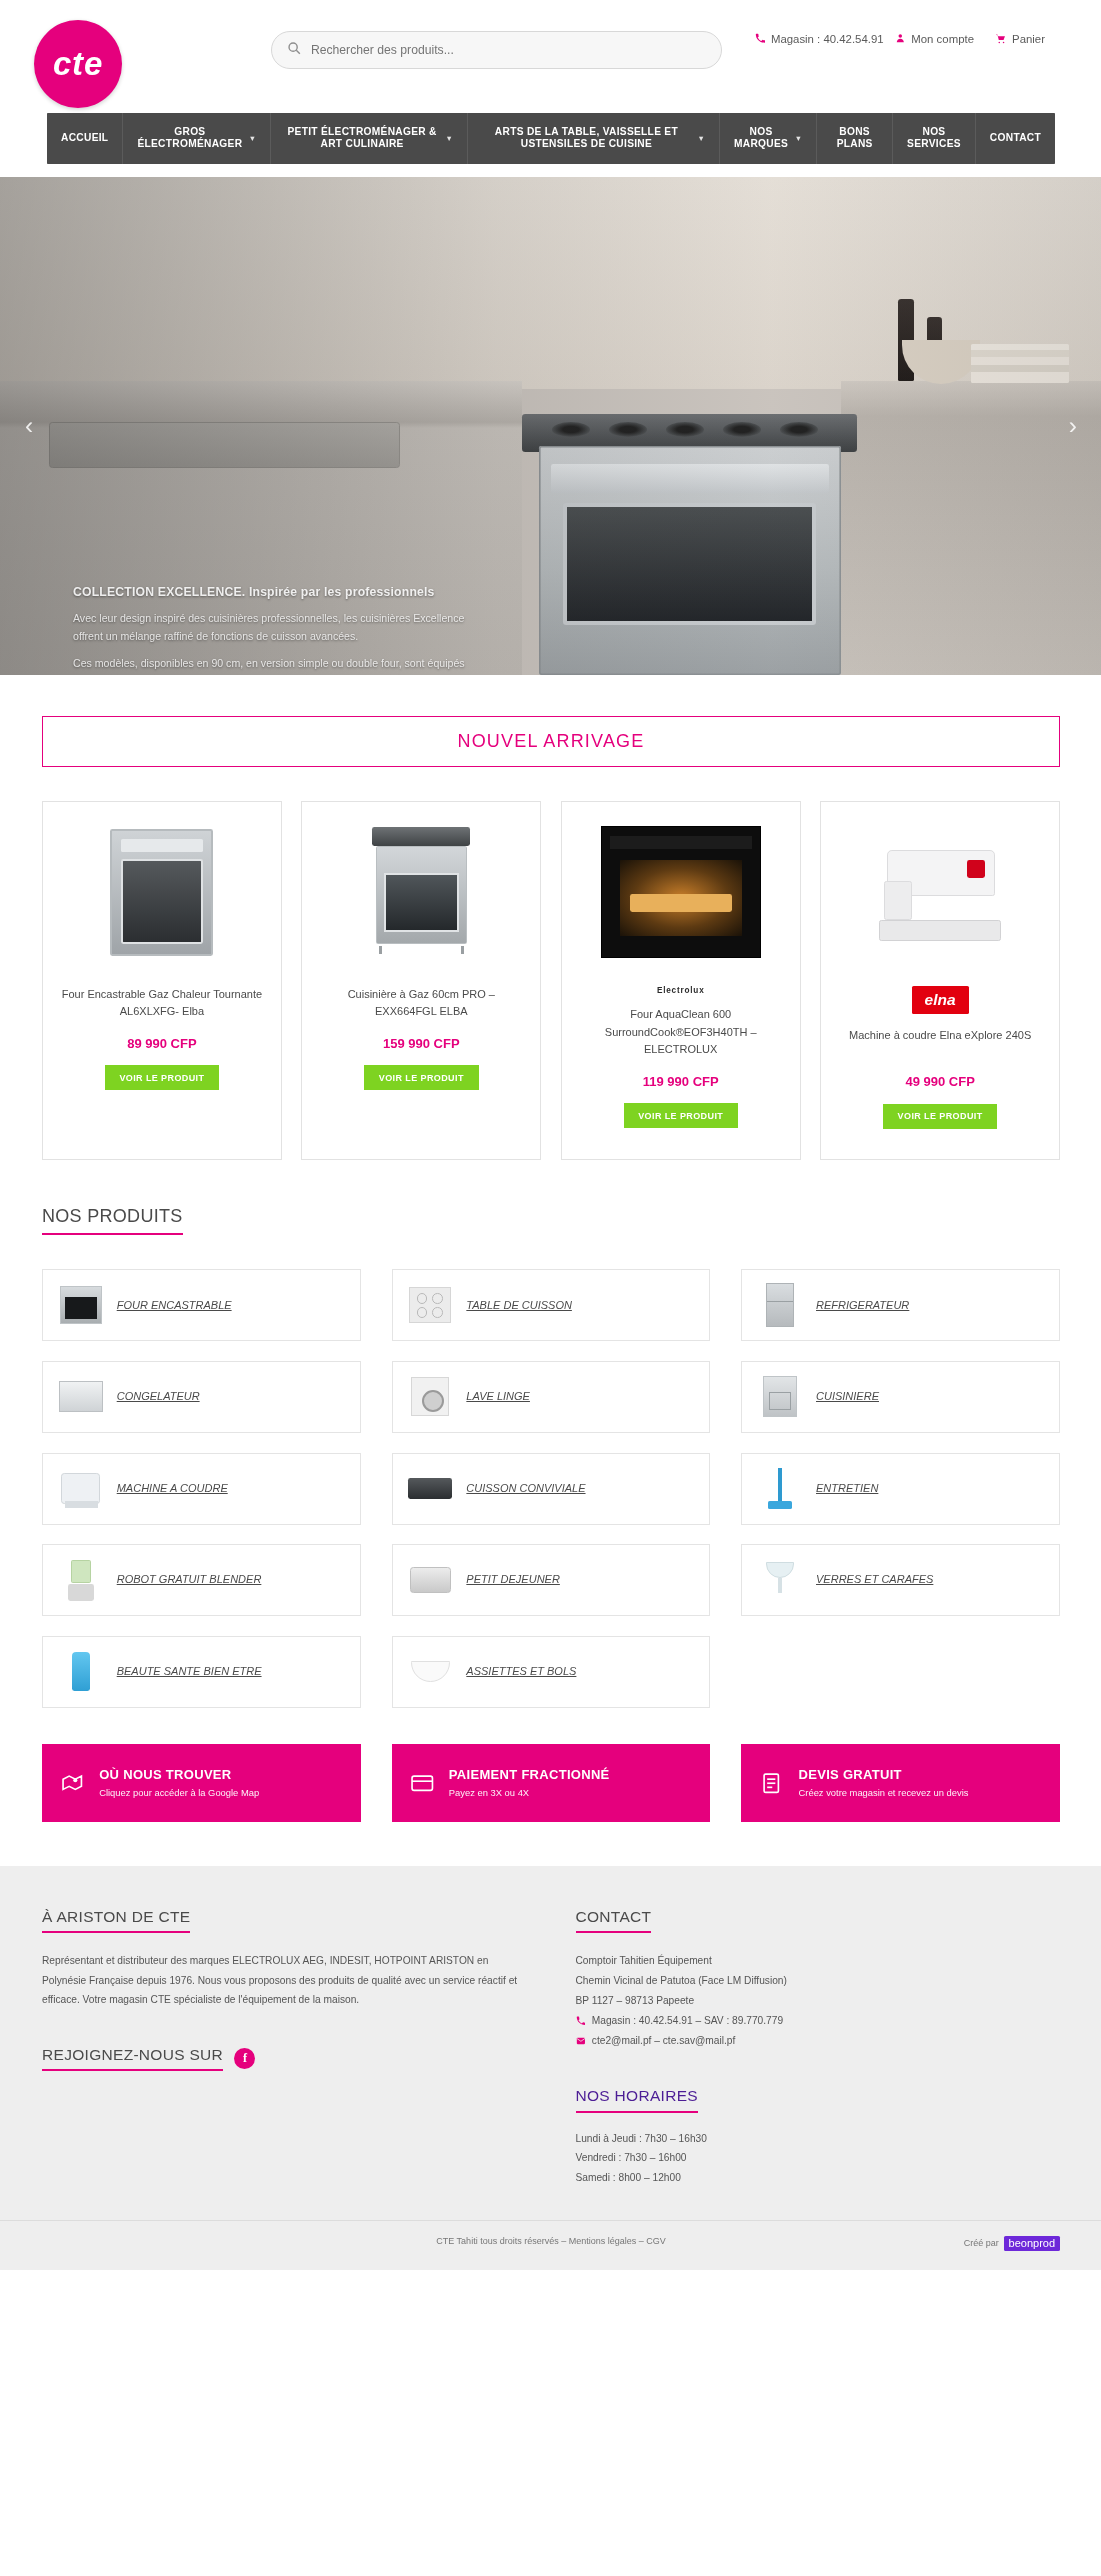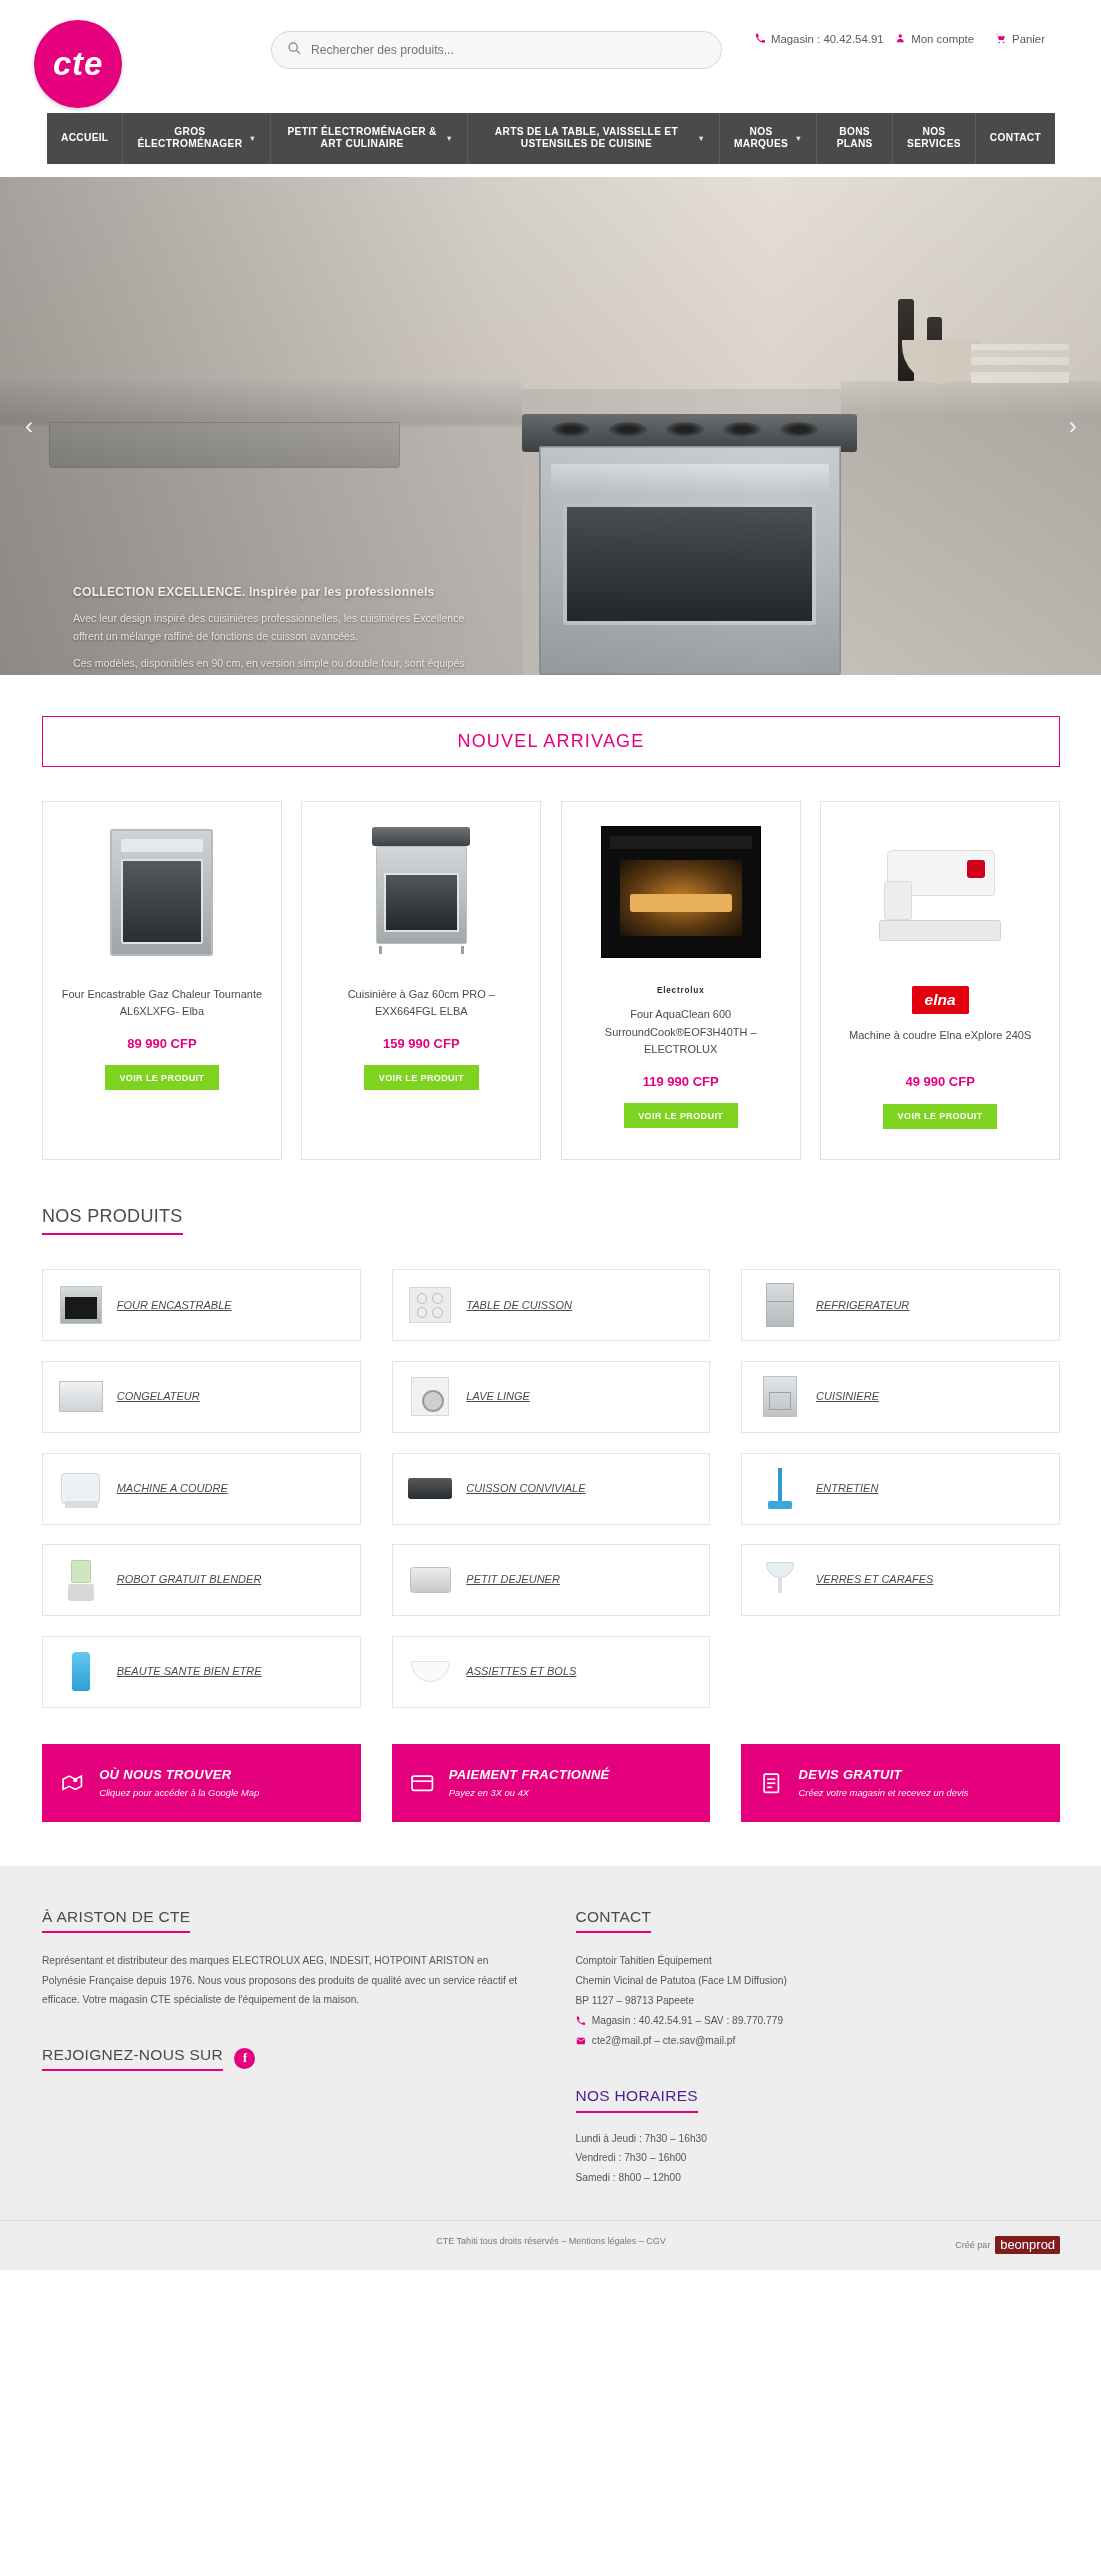--- a/index.html
+++ b/index.html
@@ -349,21 +349,20 @@
   .t-glass .cup { position:absolute; left:0; top:0; width:28px; height:16.3px; background:#e6f0f3; border:1.6px solid #cfdde1; border-radius:0 0 14px 14px; }
   .t-glass .stem { position:absolute; left:12.2px; top:16.3px; width:3.3px; height:14.7px; background:#d6e1e5; }
   .t-bottle { width:18px; height:39px; background:linear-gradient(180deg,#63c7f0,#2f9fd4); border-radius:4.1px 4.1px 2.4px 2.4px; }
   .t-bowl { width:39px; height:21px; background:#fafafa; border:1.6px solid #e0e0e0; border-radius:0 0 19.6px 19.6px; }
 
   
   .cta-row {
     display:flex;
     gap:31px;
     margin:36px 42px 0 42px;
-    font-style:italic;
   }
   .cta {
     flex:1 1 0;
     background:#e5007d;
     color:#fff;
     height:78px;
     display:flex; align-items:center;
     gap:14.7px;
     padding:0 18px;
     cursor:pointer;
@@ -410,21 +409,21 @@
     padding:14.7px 42px 0 42px;
     display:flex; align-items:center; justify-content:center;
     position:relative;
     font-size:9px; color:#777;
   }
   .footer-bottom .credit {
     position:absolute; right:42px; top:14.7px;
     display:flex; align-items:center; gap:4.9px;
   }
   .credit-logo {
-    background:#7f1d1d; color:#fff; font-size:13px; padding:1.6px 4.9px; border-radius:1.6px;
+    background:#6d28d9; color:#fff; font-size:11px; padding:1.6px 4.9px; border-radius:1.6px;
   }
 </style>
 </head>
 <body>
 
 <div class="page">
 
   
   <div class="header">
     <div class="logo">cte</div>

